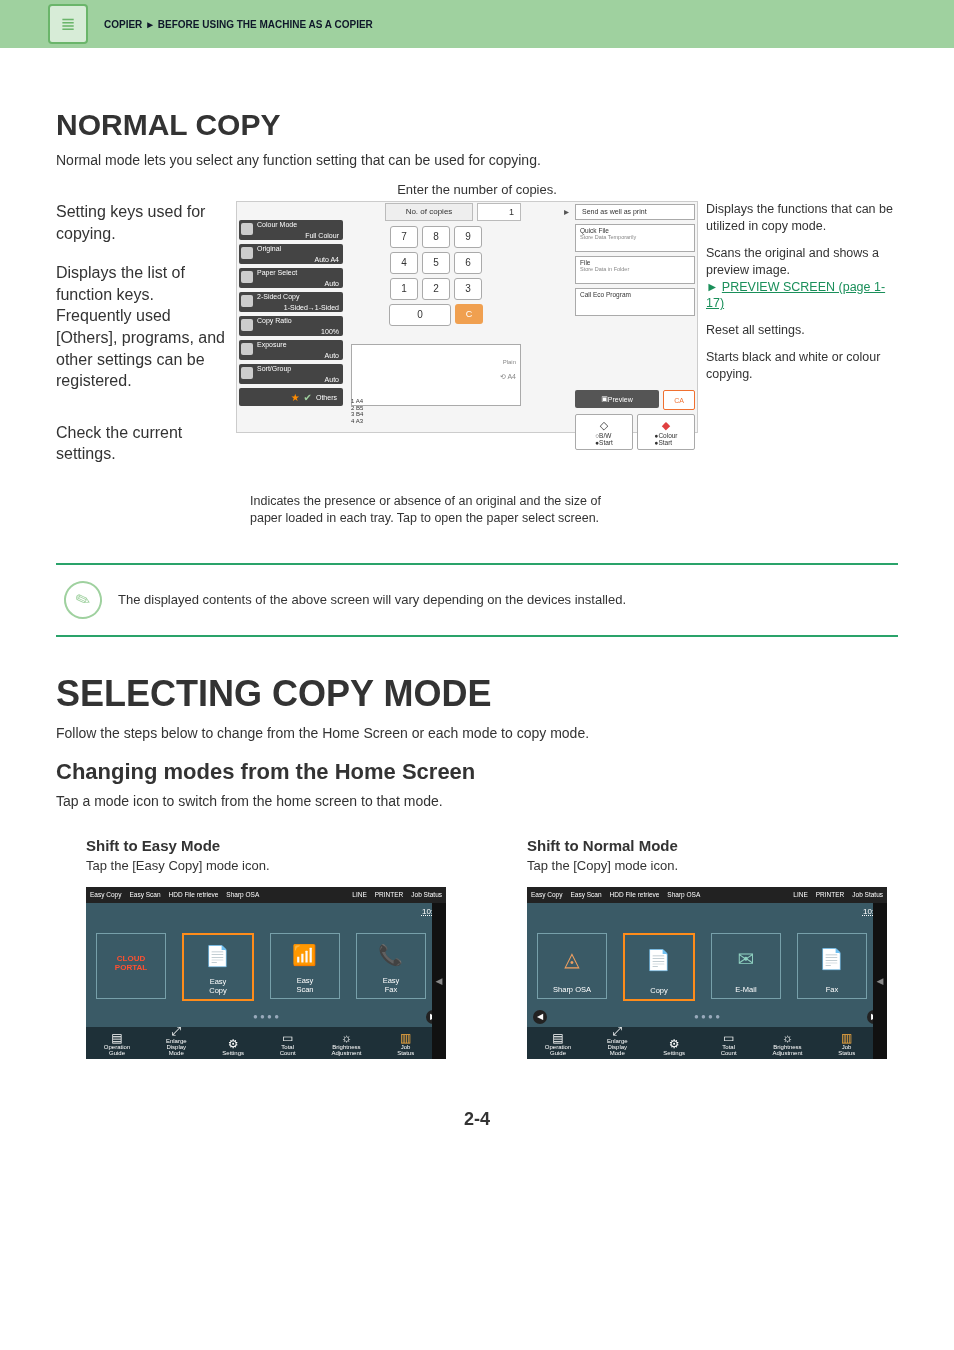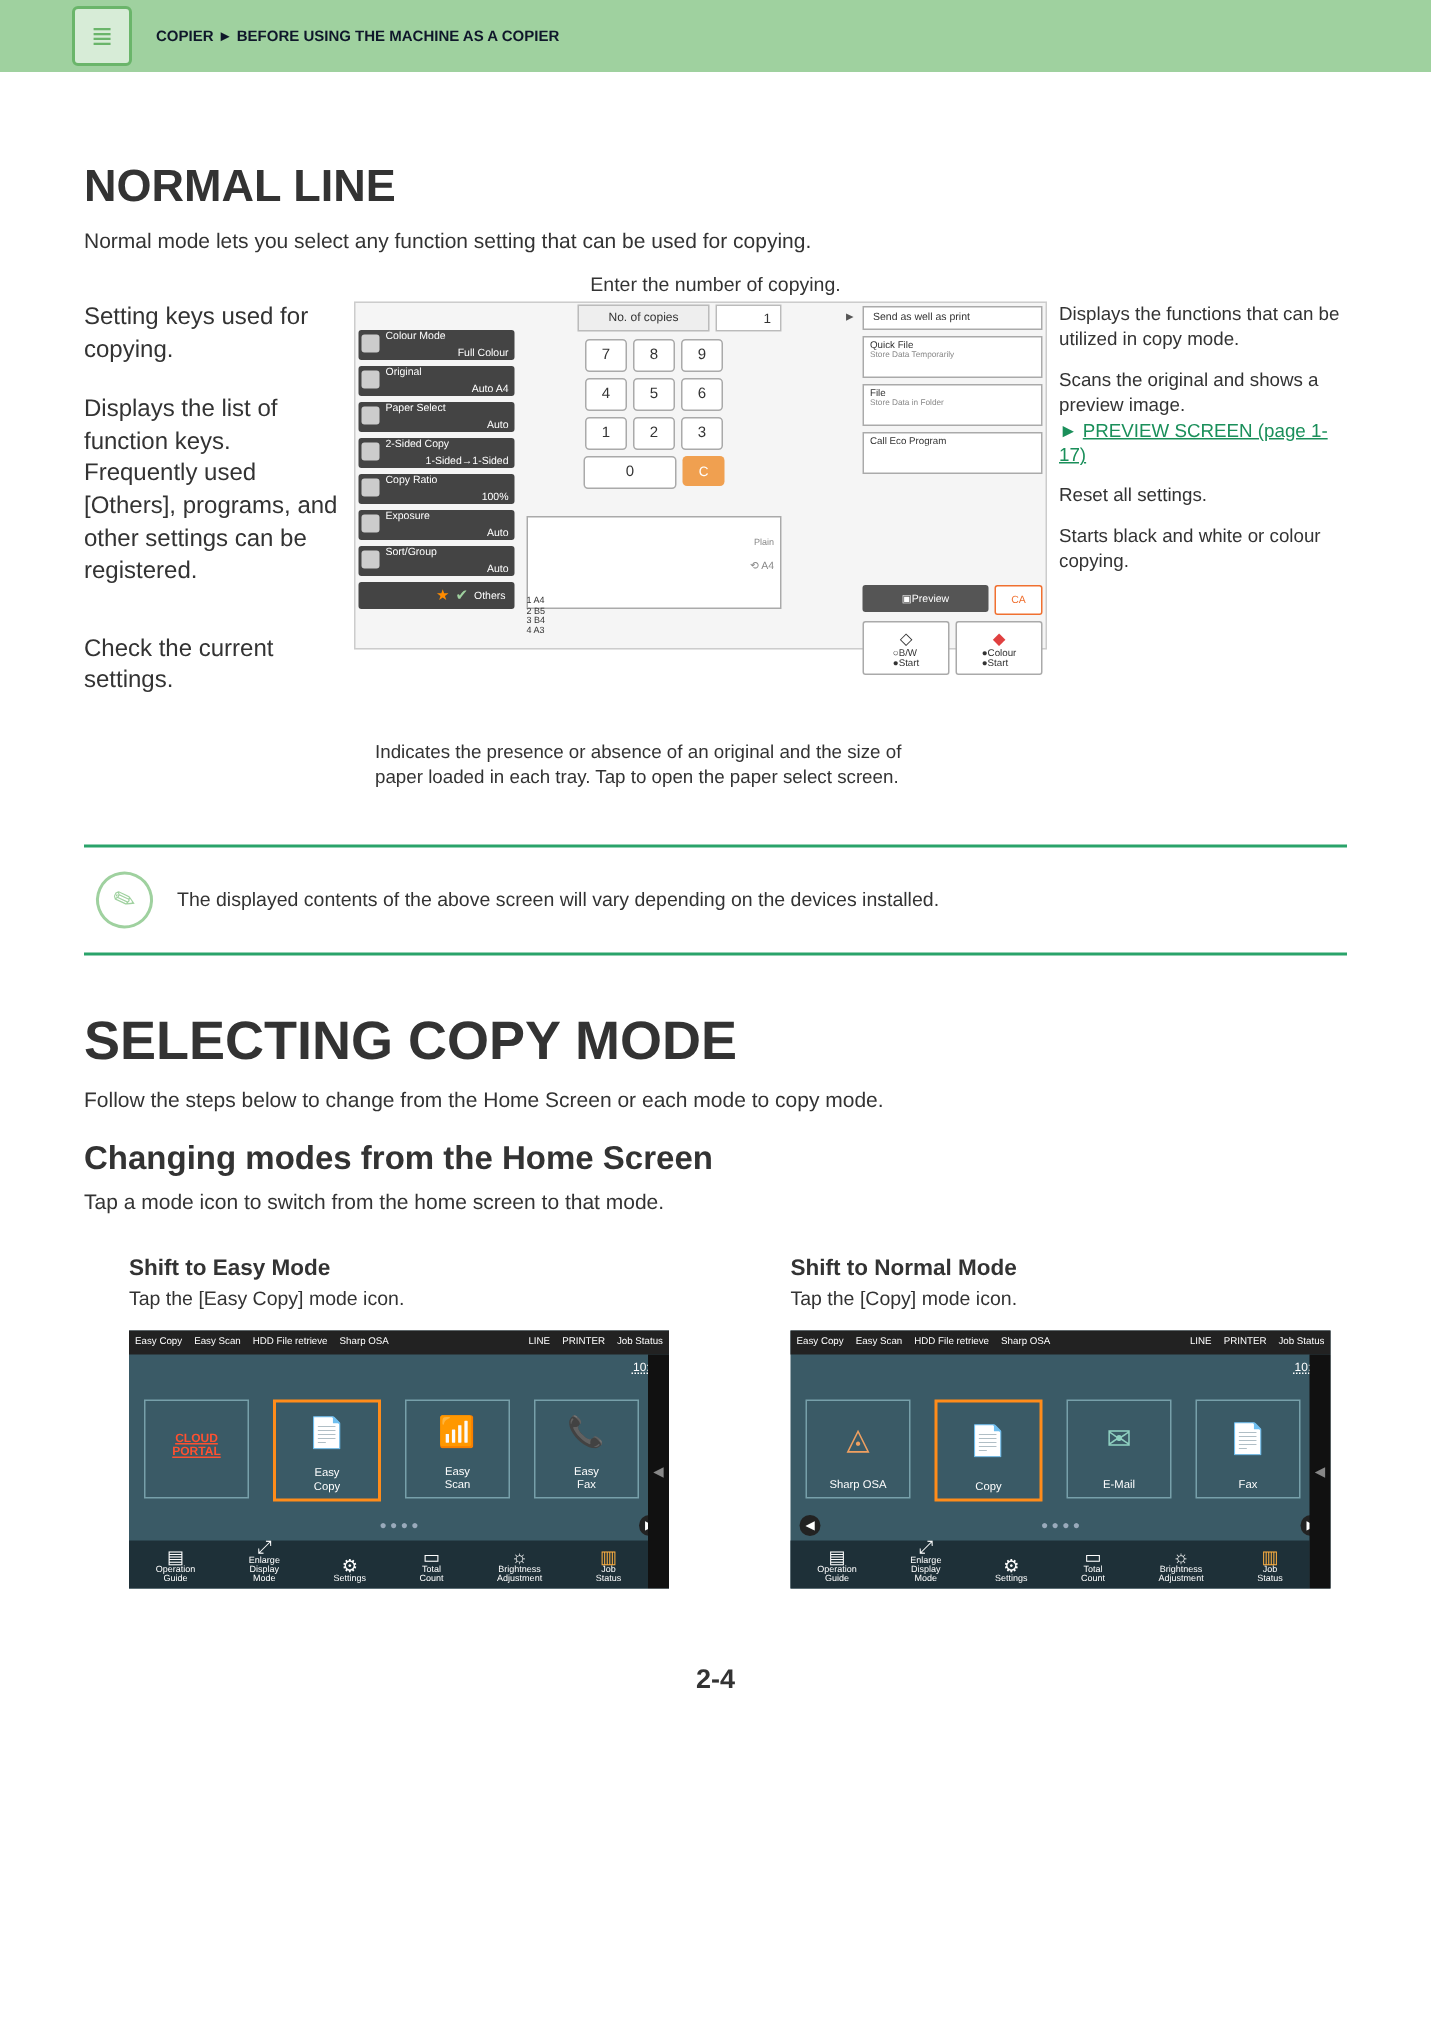--- a/index.html
+++ b/index.html
@@ -221,21 +221,21 @@
     position:absolute; top:46px; left:10px; right:20px;
     display:flex; justify-content:space-between;
   }
   .tile {
     width:68px; height:60px; border:1px solid #77a0aa; background:#3a5a66;
     display:flex; flex-direction:column; align-items:center; justify-content:flex-end;
     padding-bottom:4px; font-size:7.5px; text-align:center;
   }
   .tile .ticon { flex:1; display:flex; align-items:center; justify-content:center; font-size:20px;}
   .tile.highlight { border:2px solid #ff8c1a; }
-  .tile .cloud { color:#ff5030; font-weight:bold; font-size:8px; line-height:1.05;text-decoration:underline; }
+  .tile .cloud { color:#ff5030; font-weight:bold; font-size:8px; line-height:1.05; }
   .hs-dots {
     position:absolute; bottom:38px; left:0; right:0; text-align:center;
     font-size:8px; color:#9ab;
   }
   .hs-dots .arrow { position:absolute; right:6px; top:-2px; background:#222; color:#fff;
     width:14px; height:14px; border-radius:50%; line-height:14px; text-align:center; font-size:8px;}
   .hs-dots .arrow-l { position:absolute; left:6px; top:-2px; background:#222; color:#fff;
     width:14px; height:14px; border-radius:50%; line-height:14px; text-align:center; font-size:8px;}
   .hs-bottom {
     position:absolute; bottom:0; left:0; right:14px;
@@ -261,23 +261,23 @@
   <div class="page-header-icon">≣</div>
   <div class="page-header-text">
     <span>COPIER</span>
     <span>►</span>
     <span>BEFORE USING THE MACHINE AS A COPIER</span>
   </div>
 </div>
 
 <div class="content">
 
-  <h1 class="normal-mode">NORMAL LINE</h1>
+  <h1 class="normal-mode">NORMAL COPY</h1>
   <div class="lead">Normal mode lets you select any function setting that can be used for copying.</div>
-  <div class="copies-label">Enter the number of copying.</div>
+  <div class="copies-label">Enter the number of copies.</div>
 
   <div class="diagram-wrap">
     <div class="col-left">
       <div class="callout">Setting keys used for copying.</div>
       <div class="callout">Displays the list of function keys. Frequently used [Others], programs, and other settings can be registered.</div>
       <div class="callout" style="margin-top:30px">Check the current settings.</div>
     </div>
 
     <div class="diagram">
       <div class="d-left" id="drows">

